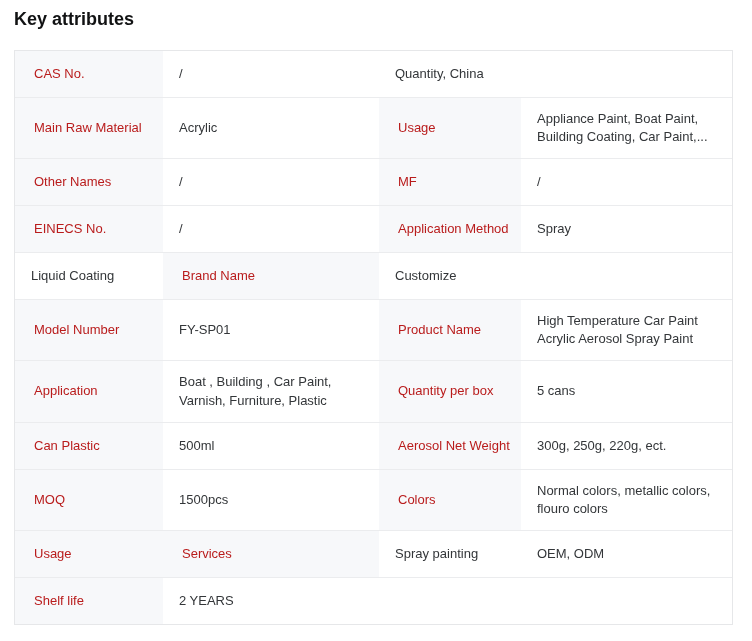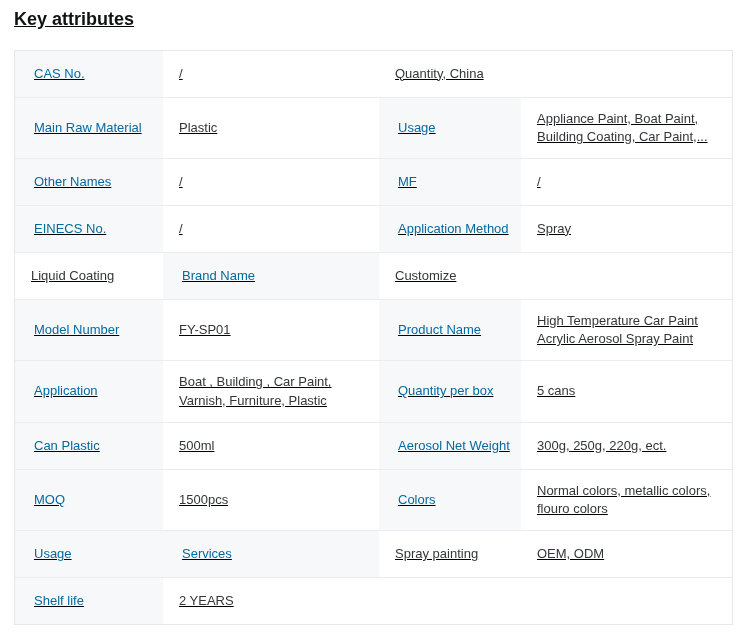--- a/index.html
+++ b/index.html
@@ -6,21 +6,20 @@
   html, body {
     margin: 0;
     padding: 0;
     background: #ffffff;
     font-family: "Liberation Sans", "DejaVu Sans", sans-serif;
   }
   .page {
     width: 692px;
     min-height: 641px;
     padding: 9px 14px 12px 14px;
-    text-decoration: underline;
   }
   .page-title {
     font-size: 18px;
     font-weight: 700;
     color: #111213;
     margin: 0 0 19px 0;
     line-height: 1.2;
   }
   .attr-table {
     width: 719px;
@@ -35,21 +34,21 @@
   .tr.tr-span { grid-template-columns: 148px 1fr; }
   .cell {
     display: flex;
     align-items: center;
     min-height: 46px;
     font-size: 13px;
     line-height: 1.4;
   }
   .th {
     background: #f7f8fa;
-    color: #0369a1;
+    color: #b91c1c;
     padding: 12px 8px 12px 19px;
   }
   .td {
     background: #ffffff;
     color: #333639;
     padding: 12px 10px 12px 16px;
   }
 </style>
 </head>
 <body>
@@ -60,21 +59,21 @@
   <div class="attr-table">
 
     <div class="tr">
       <div class="cell th">CAS No.</div>
       <div class="cell td">/</div>
       <div class="cell td">Quantity, China</div>
     </div>
 
     <div class="tr">
       <div class="cell th">Main Raw Material</div>
-      <div class="cell td">Plastic</div>
+      <div class="cell td">Acrylic</div>
       <div class="cell th">Usage</div>
       <div class="cell td">Appliance Paint, Boat Paint, Building Coating, Car Paint,...</div>
     </div>
 
     <div class="tr">
       <div class="cell th">Other Names</div>
       <div class="cell td">/</div>
       <div class="cell th">MF</div>
       <div class="cell td">/</div>
     </div>

